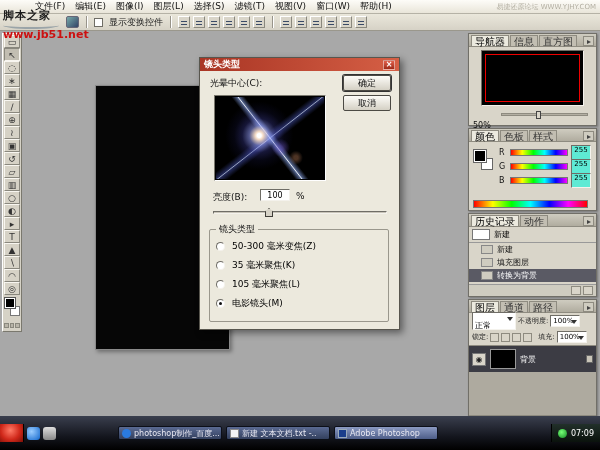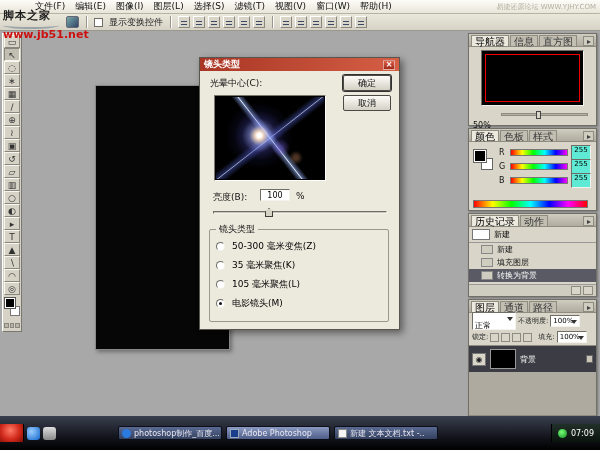--- a/index.html
+++ b/index.html
@@ -366,27 +366,27 @@
 
   <div class="taskbar">
     <div class="start"></div>
     <span class="ql ie"></span>
     <span class="ql g"></span>
     <span class="tb-spacer"></span>
     <div class="task">
       <span class="ticon ie"></span>
       <span>photoshop制作_百度...</span>
     </div>
+    <div class="task">
+      <span class="ticon txt"></span>
+      <span>新建 文本文档.txt -..</span>
+    </div>
     <div class="task active">
       <span class="ticon ps"></span>
       <span>Adobe Photoshop</span>
     </div>
-    <div class="task">
-      <span class="ticon txt"></span>
-      <span>新建 文本文档.txt -..</span>
-    </div>
     <div class="tray">
       <span class="tray-ico"></span>
       <span>07:09</span>
     </div>
   </div>
 
 </div>
 
 </body></html>

